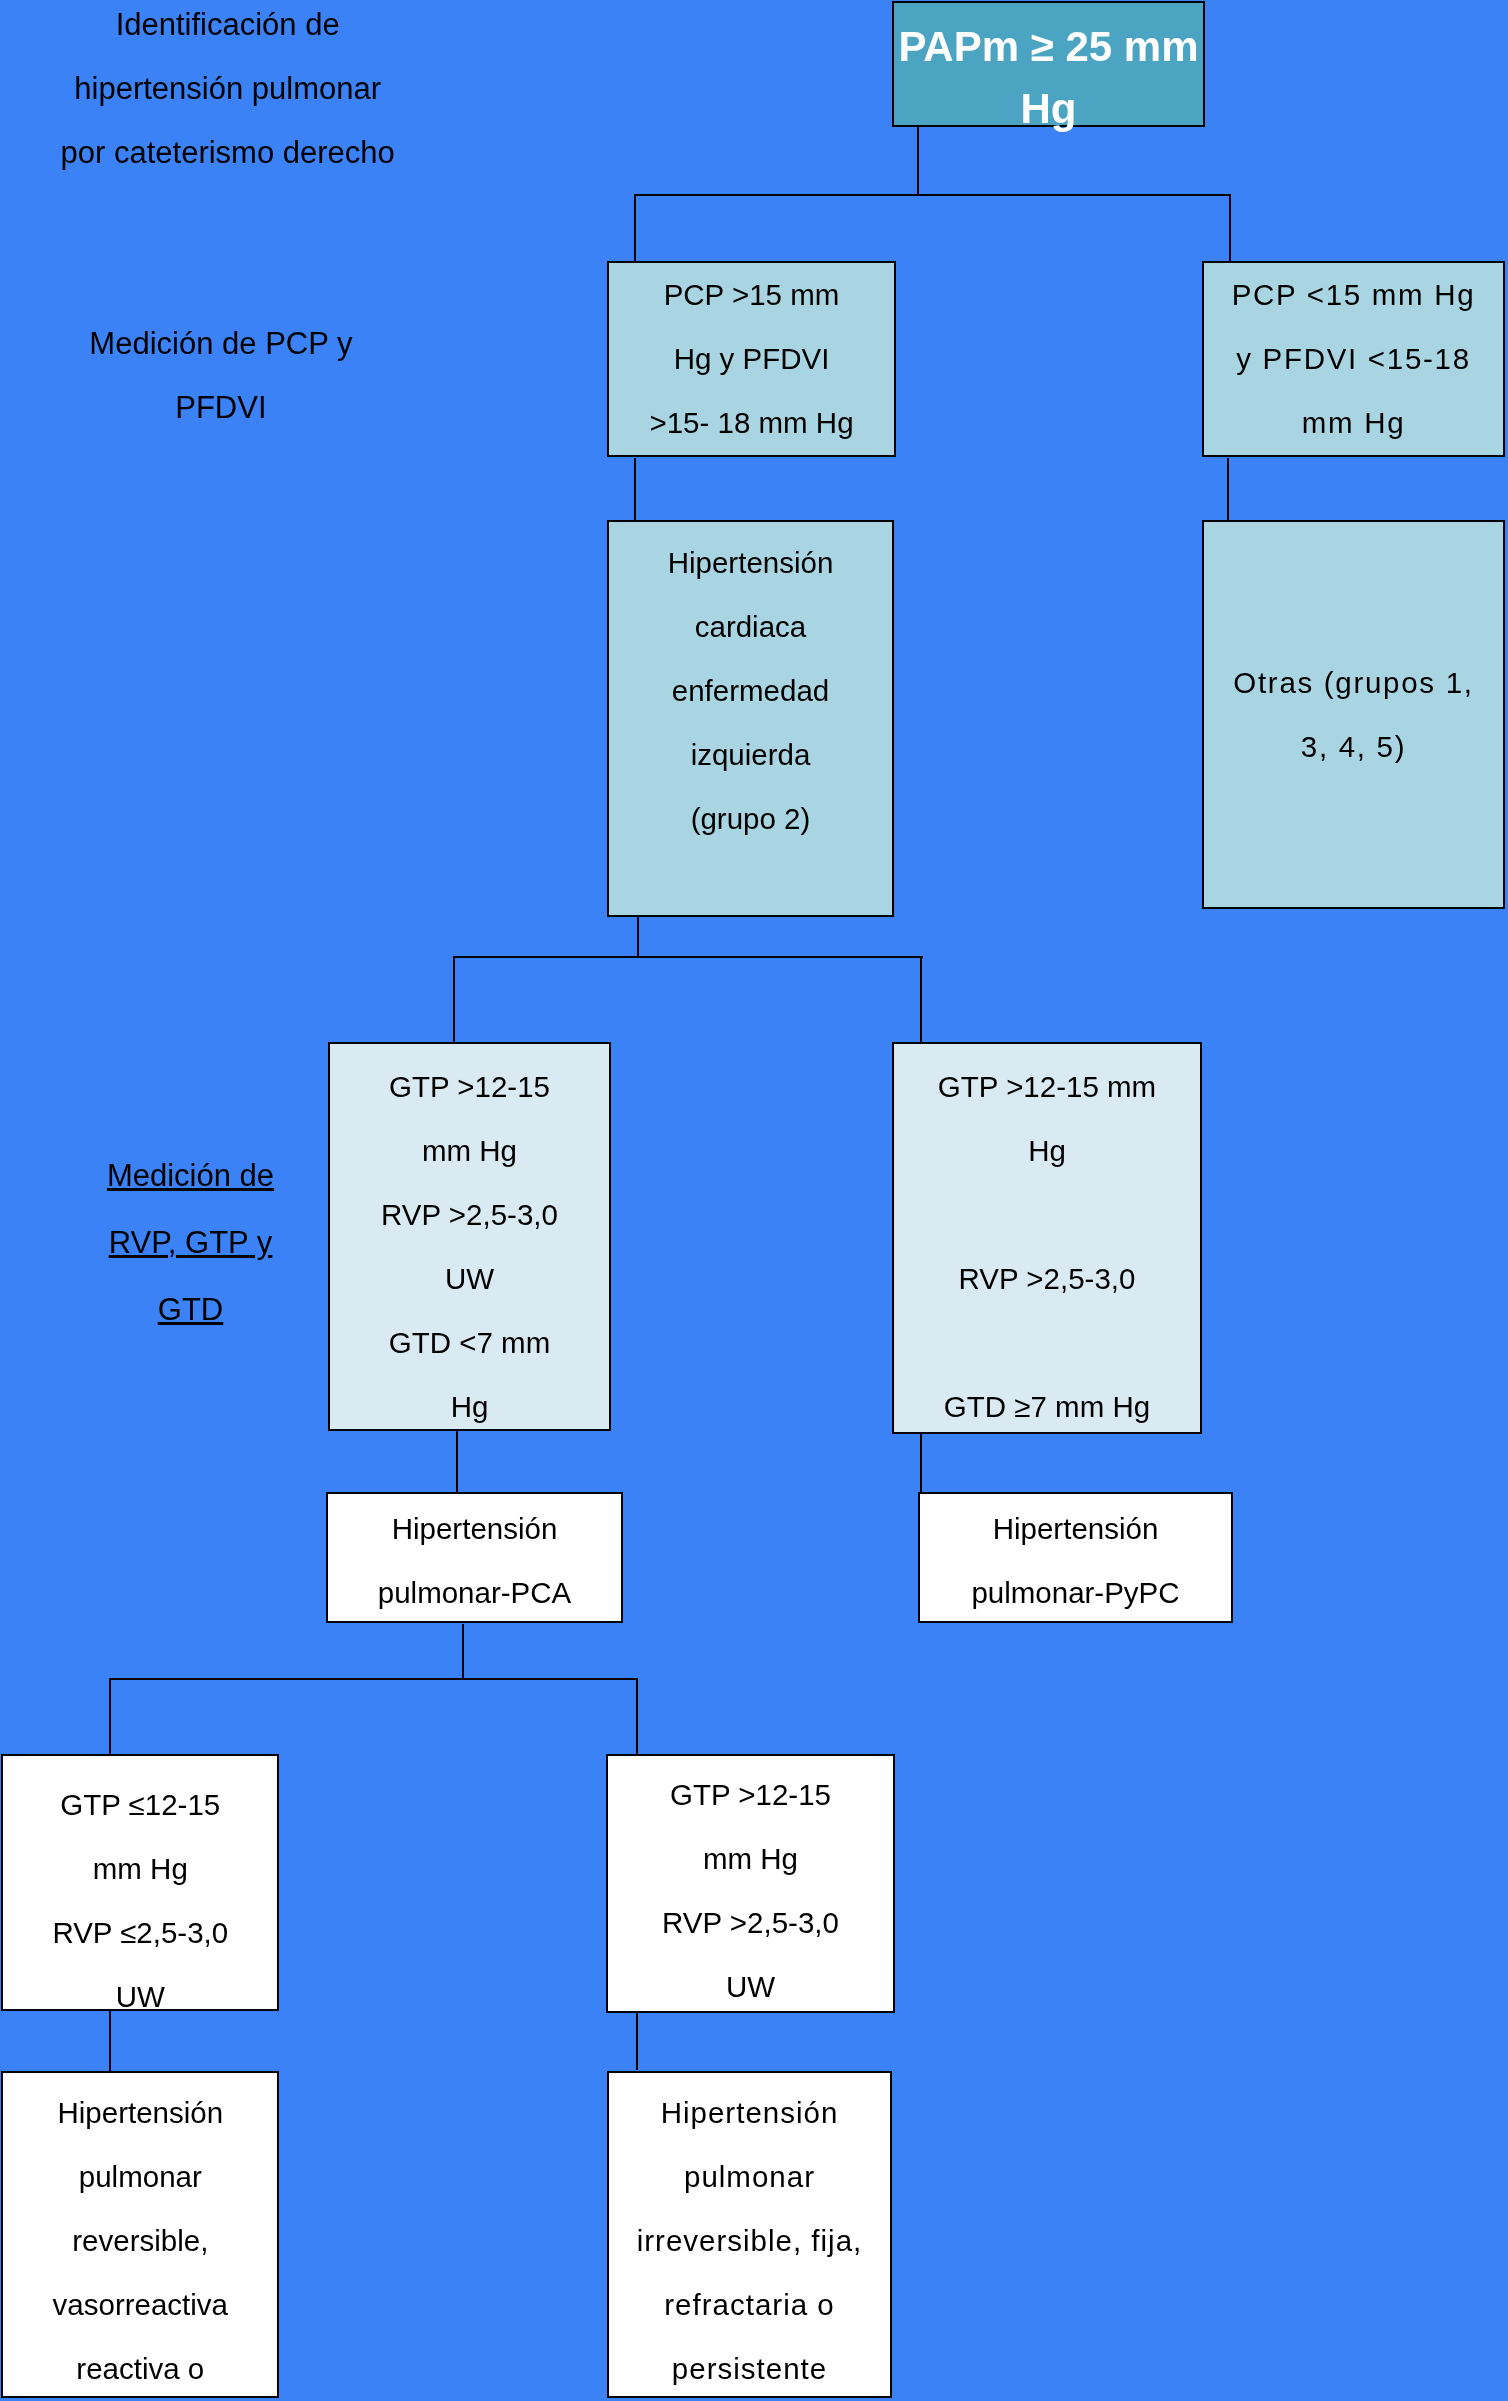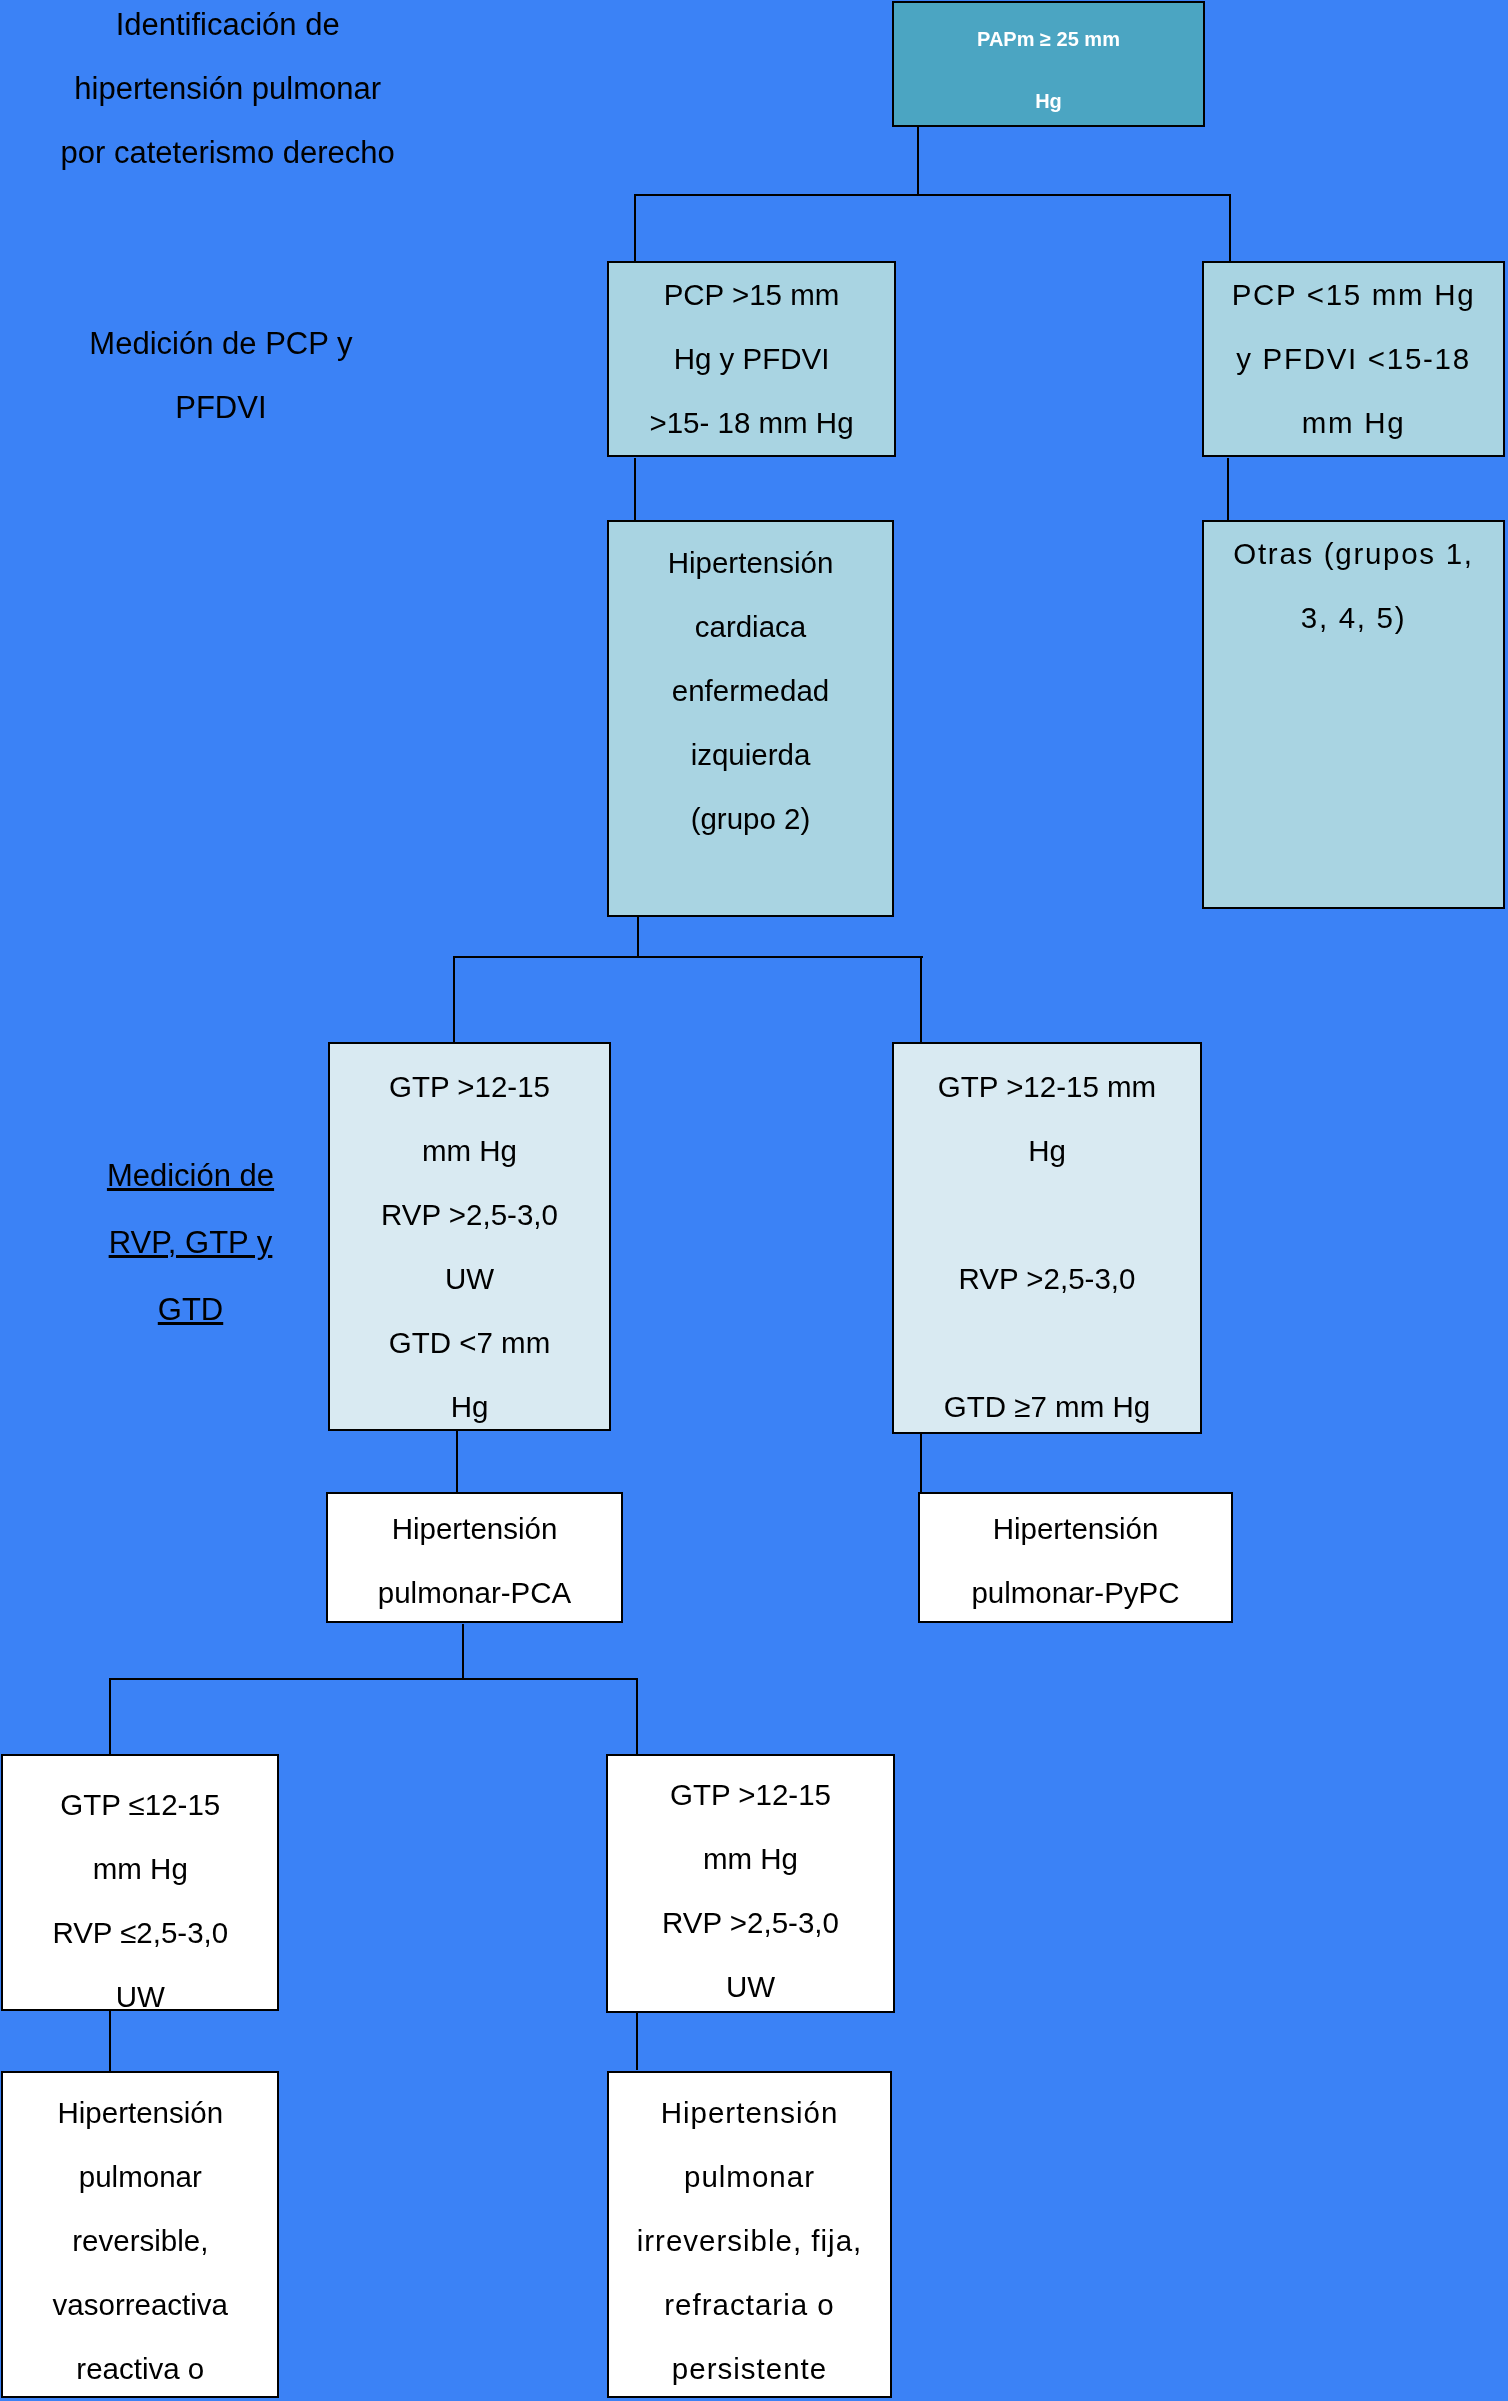--- a/index.html
+++ b/index.html
@@ -19,38 +19,38 @@
     font-size:29.5px;
     line-height:64px;
     color:var(--text,#000);
     background:#fff;
   }
   .fill-teal{background:var(--node-primary,#4BA5C2);}
   .fill-blue{background:var(--node-secondary,#A9D4E2);}
   .fill-pale{background:var(--node-tertiary,#D9EAF2);}
   .spread{letter-spacing:1.7px;}
   .spread-sm{letter-spacing:1px;}
-  .vcenter{display:flex;flex-direction:column;}
+  .vcenter{display:flex;flex-direction:column;justify-content:center;}
   
   .label{
     position:absolute;
     text-align:center;
     font-size:31px;
     line-height:64px;
     color:#000;
   }
   
   .vline,.hline{position:absolute;background:var(--line,#000);}
 
   #label-identificacion{left:6.7px;top:-6.7px;width:442px;}
   #label-medicion-pcp{left:13.4px;top:312px;width:415px;}
   #label-medicion-rvp{left:40px;top:1142px;width:301px;line-height:67px;text-decoration:underline;}
 
-  #box-papm{left:892px;top:1.3px;width:313px;height:126px;line-height:62px;padding-top:5px;
-            font-size:20px;font-weight:bold;border-width:2.7px;color:var(--text-inverse,#fff);}
+  #box-papm{left:892px;top:1.3px;width:313px;height:126px;line-height:62px;padding-top:13px;
+            font-size:42px;font-weight:bold;border-width:2.7px;color:var(--text-inverse,#fff);}
   #box-pcp-alto{left:607px;top:261px;width:289px;height:196px;}
   #box-pcp-bajo{left:1202px;top:261px;width:303px;height:196px;}
   #box-hp-izq{left:607px;top:520px;width:287px;height:397px;padding-top:9.4px;}
   #box-otras{left:1202px;top:520px;width:303px;height:389px;}
   #box-gtp-izq{left:328px;top:1042px;width:283px;height:389px;padding-top:10.7px;}
   #box-gtp-der{left:892px;top:1042px;width:310px;height:392px;padding-top:10.7px;}
   #box-hp-pca{left:326px;top:1492px;width:297px;height:131px;padding-top:2.7px;}
   #box-hp-pypc{left:918px;top:1492px;width:315px;height:131px;padding-top:2.7px;}
   #box-gtp-rvp-bajo{left:1.3px;top:1754px;width:278px;height:257px;padding-top:17px;}
   #box-gtp-rvp-alto{left:606px;top:1754px;width:289px;height:259px;padding-top:6.7px;}

